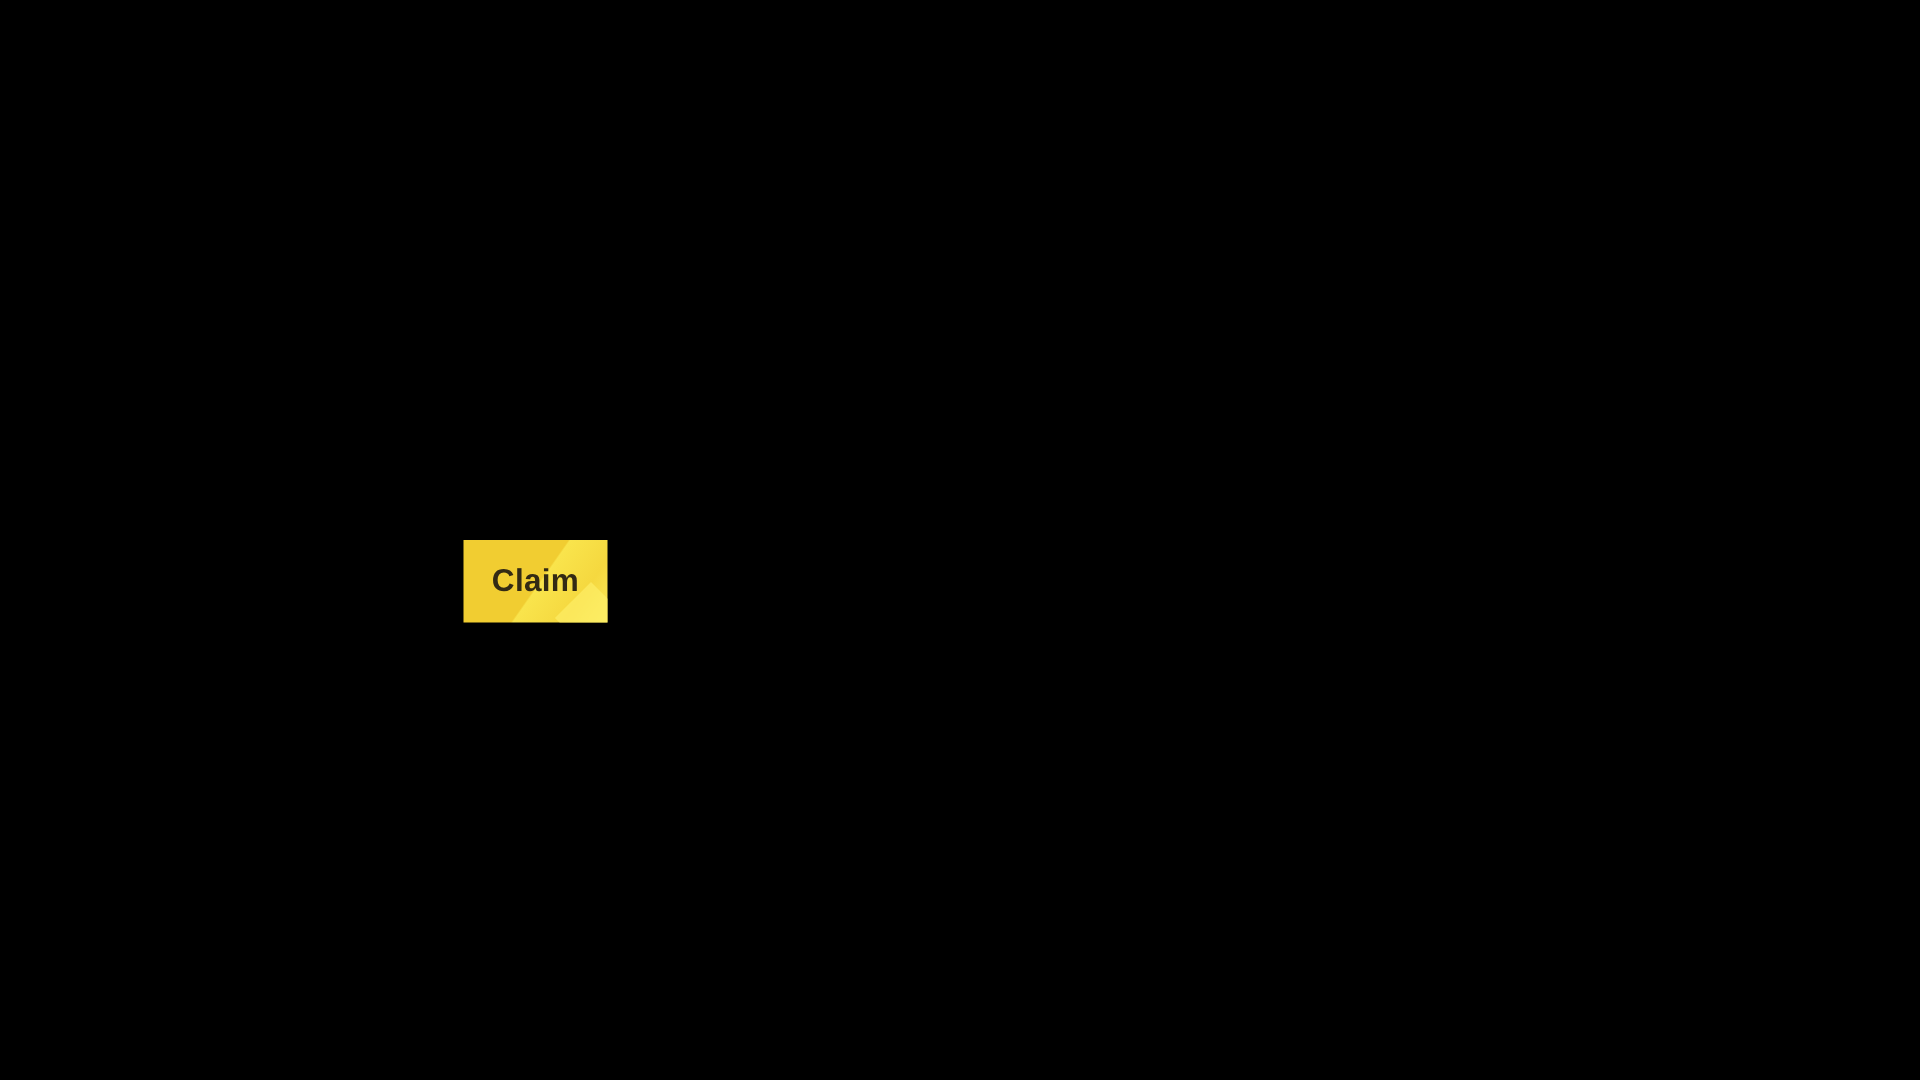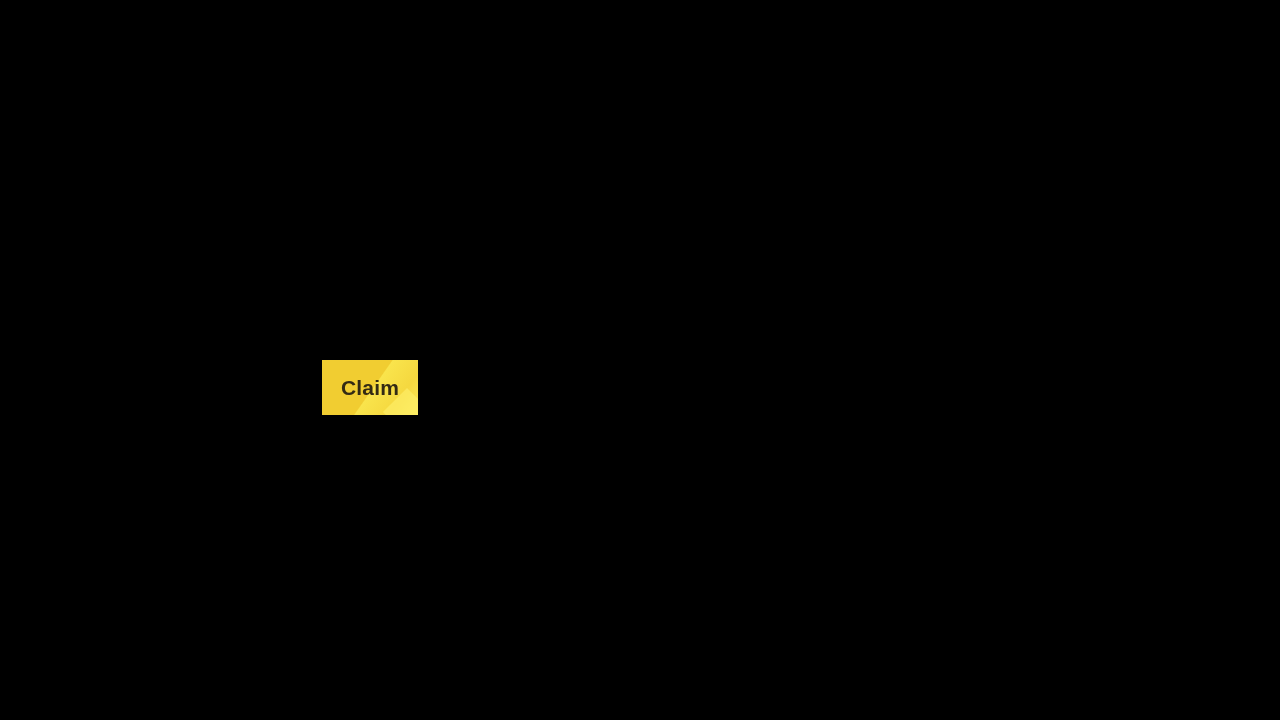--- a/index.html
+++ b/index.html
@@ -15,21 +15,21 @@
       overflow: hidden;
       font-family: "Liberation Sans", sans-serif;
     }
     .screen {
       position: absolute;
       inset: 0;
       background: #000000;
     }
     .claim-button {
       position: absolute;
-      left: 322px;
+      left: 309px;
       top: 360px;
       width: 96px;
       height: 55px;
       border: none;
       padding: 0;
       margin: 0;
       cursor: pointer;
       display: flex;
       align-items: center;
       justify-content: center;

